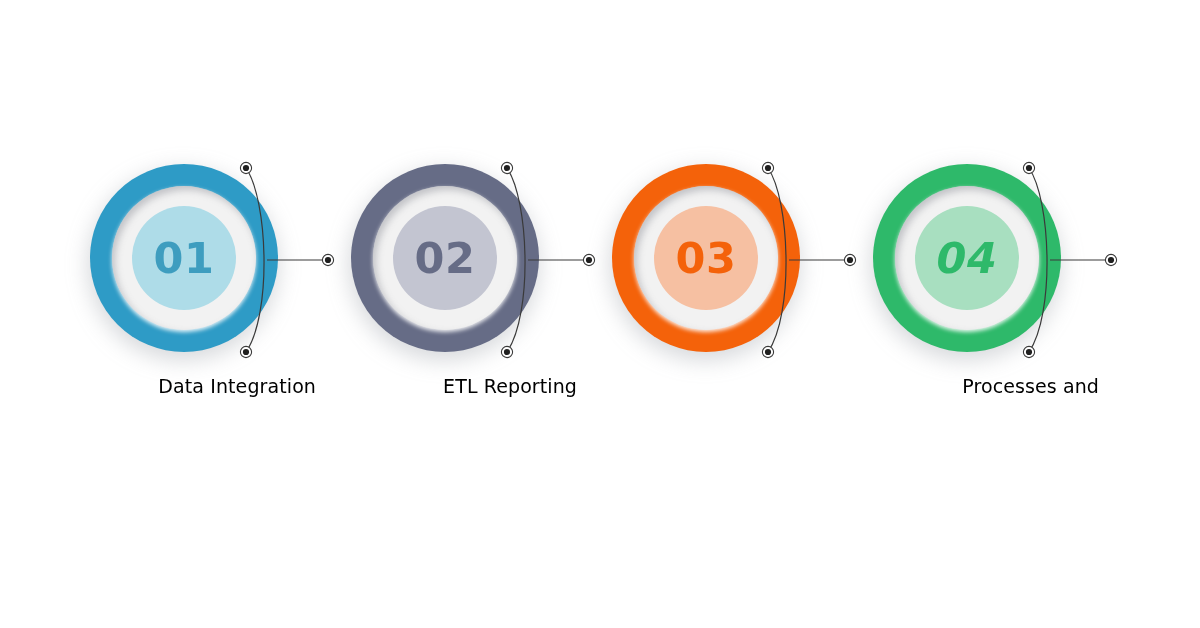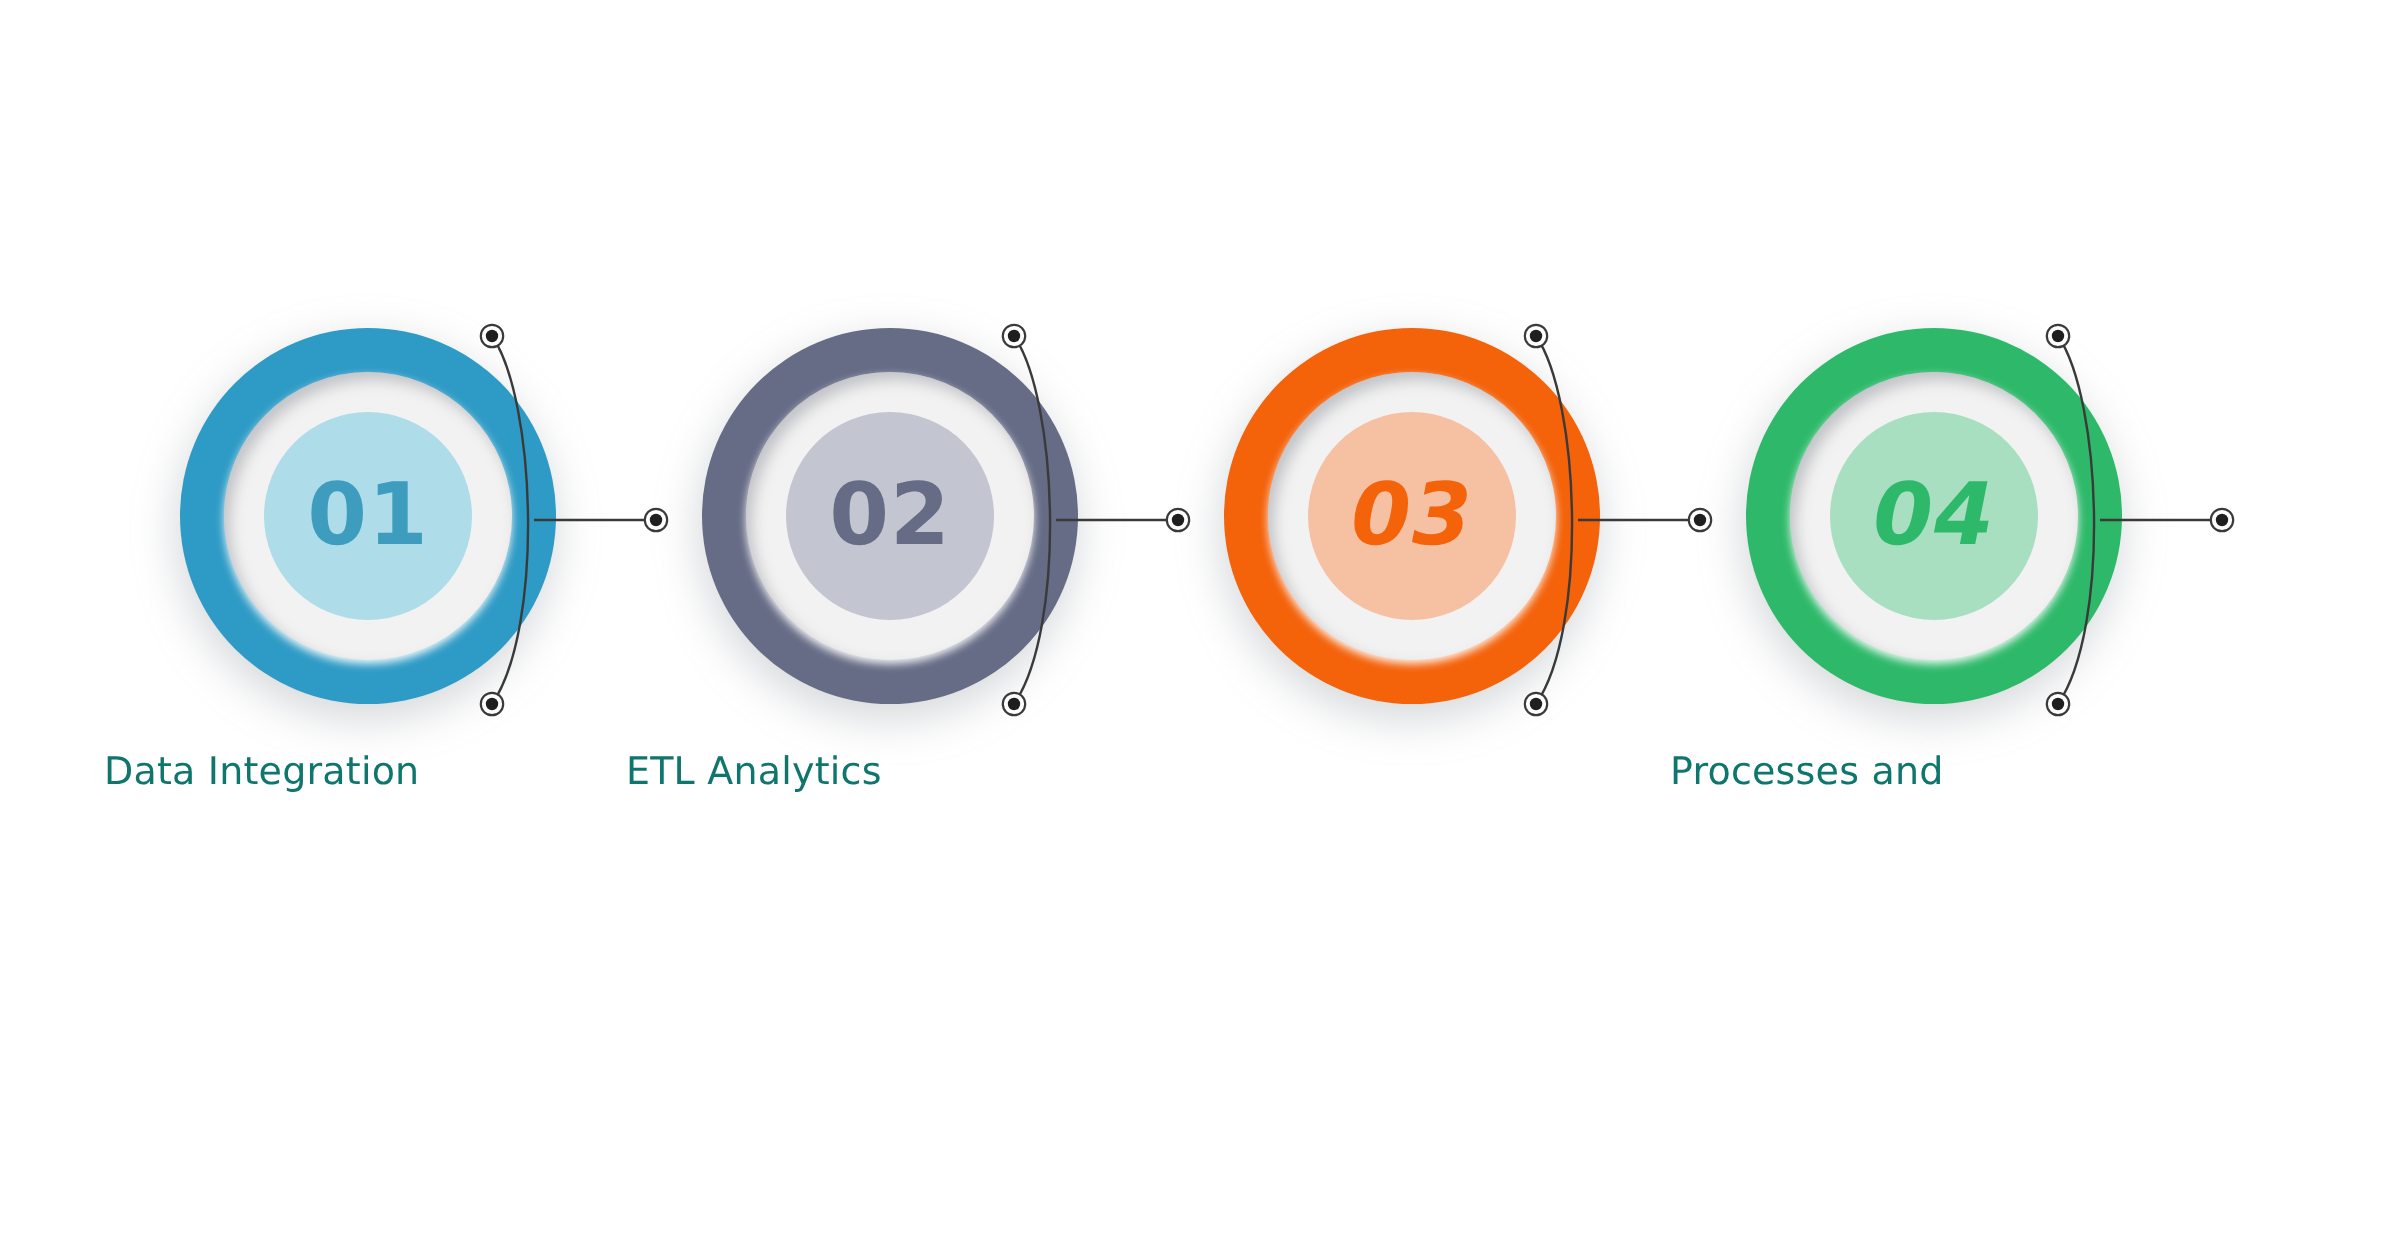--- a/index.html
+++ b/index.html
@@ -123,26 +123,26 @@
     overflow: visible;
     pointer-events: none;
   }
 
   
   .step-label {
     position: absolute;
     left: 0;
     top: 212px;
     width: 264px;
-    text-align: left;
+    text-align: right;
     font-family: "DejaVu Sans", sans-serif;
     font-size: 19px;
     font-weight: 400;
     line-height: 1.32;
-    color: #0f766e;
+    color: #000000;
     letter-spacing: 0.1px;
   }
 </style>
 </head>
 <body>
 
 <div class="infographic">
   <div class="steps-track" id="steps-track">
       <div class="step step-1">
         <div class="badge-wrap">
@@ -196,29 +196,29 @@
           <g>
             <circle cx="22" cy="198" r="5.6" fill="#ffffff" stroke="#3a3a3a" stroke-width="1.1"></circle>
             <circle cx="22" cy="198" r="3.1" fill="#1f1f1f"></circle>
           </g>
           <g>
             <circle cx="104" cy="106" r="5.6" fill="#ffffff" stroke="#3a3a3a" stroke-width="1.1"></circle>
             <circle cx="104" cy="106" r="3.1" fill="#1f1f1f"></circle>
           </g>
         </svg>
         <div class="step-label">
-          <div>ETL Analytics</div>
+          <div>ETL Reporting</div>
         </div>
       </div>
       <div class="step step-3">
         <div class="badge-wrap">
           <div class="badge-shadow"></div>
           <div class="ring-outer" style="background: rgb(244, 98, 10);">
             <div class="ring-mid" style="background: rgb(242, 242, 242);">
-              <div class="ring-inner" style="background: rgb(246, 192, 162); font-style: italic;">
+              <div class="ring-inner" style="background: rgb(246, 192, 162);">
                 <span class="step-number" style="color: rgb(244, 98, 10);">03</span>
               </div>
             </div>
           </div>
         </div>
         <svg class="connector" width="150" height="212" viewBox="0 0 150 212">
           <path d="M 22 14 C 44 46, 48 160, 22 198" fill="none" stroke="#3a3a3a" stroke-width="1.2"></path>
           <line x1="43" y1="106" x2="103" y2="106" stroke="#3a3a3a" stroke-width="1.2"></line>
           <g>
             <circle cx="22" cy="14" r="5.6" fill="#ffffff" stroke="#3a3a3a" stroke-width="1.1"></circle>

